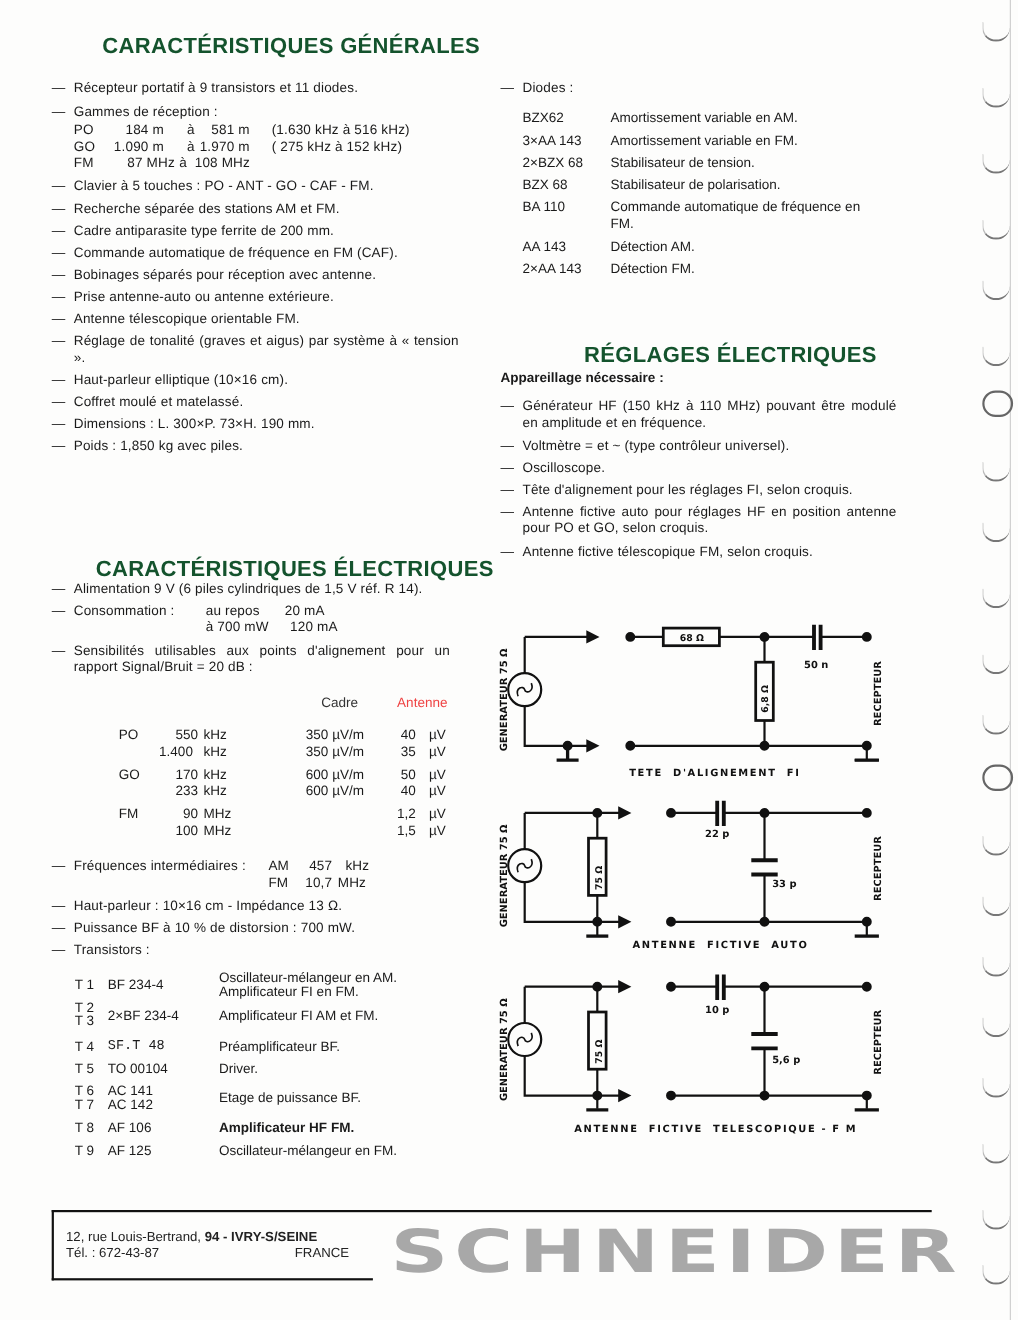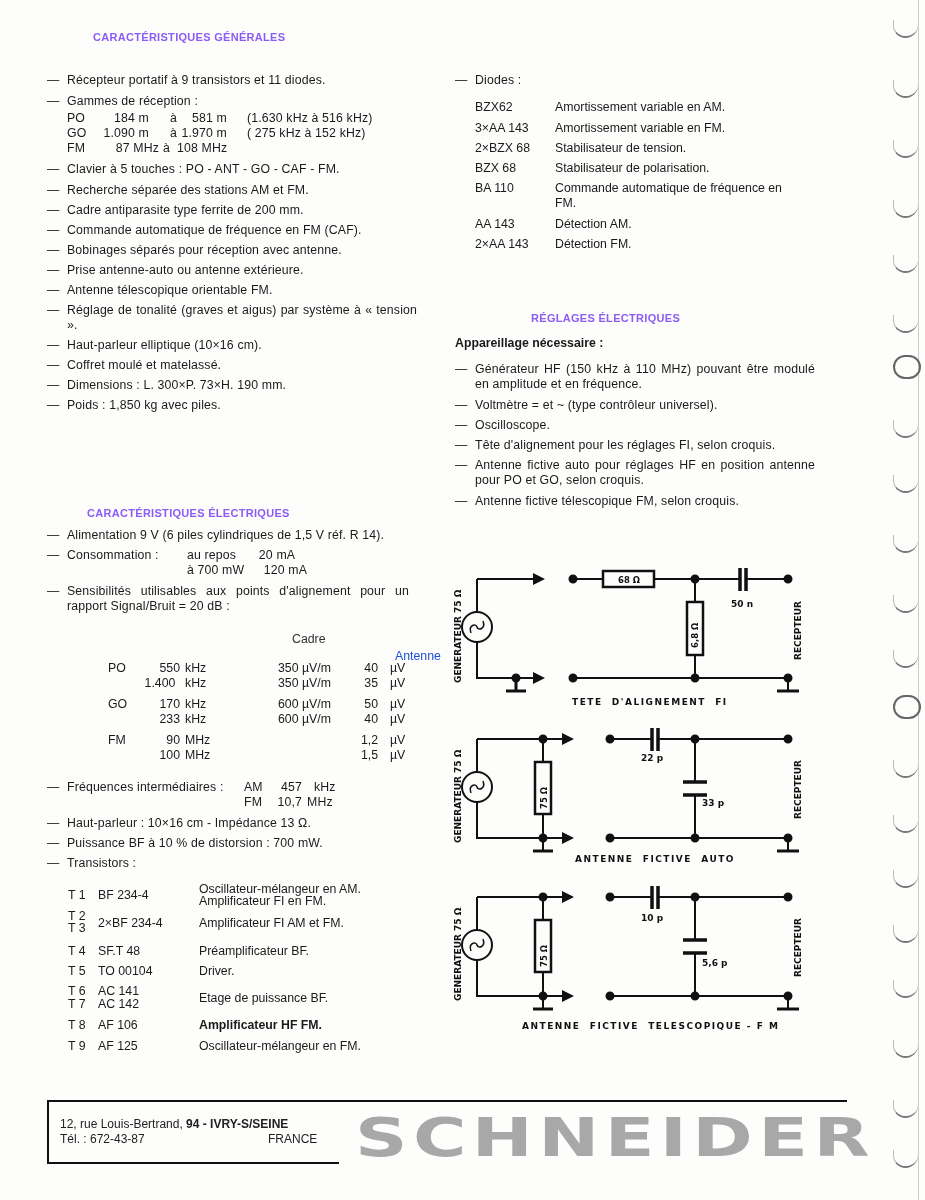--- a/index.html
+++ b/index.html
@@ -1,19 +1,19 @@
 <!DOCTYPE html>
 <html><head>
 <meta charset="utf-8">
 <style>
   html, body { margin:0; padding:0; }
   body { width:925px; height:1200px; background:#fdfdfc; position:relative; overflow:hidden;
          font-family:"Liberation Sans", sans-serif; color:#1a1a1a; }
   .abs { position:absolute; }
-  h2 { font-family:"Liberation Sans", sans-serif; font-weight:bold; font-size:11px; margin:0; letter-spacing:0.3px; color:#8b5cf6; }
+  h2 { font-family:"Liberation Sans", sans-serif; font-weight:bold; font-size:20px; margin:0; letter-spacing:0.3px; color:#14532d; }
   .item { position:absolute; font-size:12.3px; line-height:15px; letter-spacing:0.15px; }
   .dash { position:absolute; left:0; }
   .txt { padding-left:20px; display:block; }
   .dtable { position:absolute; font-size:12.3px; }
   .drow { position:absolute; white-space:nowrap; }
   .dref { position:absolute; left:0; }
   .ddesc { position:absolute; left:80px; width:250px; line-height:15px; white-space:normal; }
   .sens { position:absolute; font-size:12.3px; white-space:nowrap; }
   .tr { position:absolute; font-size:12.3px; white-space:nowrap; line-height:13px; }
   svg text { font-family:"DejaVu Sans", sans-serif; font-weight:bold; fill:#111; }
@@ -127,21 +127,21 @@
   <span class="abs" style="left:140px;top:15px;">à 700 mW</span>
   <span class="abs" style="left:200px;top:15px;width:60px;text-align:right;">120 mA</span>
 </div>
 <div class="item" style="left:47px;top:584px;width:362px;text-align:justify;">
     <span class="dash">—</span>
     <span class="txt">Sensibilités utilisables aux points d'alignement pour un rapport Signal/Bruit = 20 dB :</span>
   </div>
 
 <div>
   <span class="sens" style="left:292px;top:632px;color:#333;">Cadre</span>
-  <span class="sens" style="left:361px;top:649px;color:#1d4ed8;margin-left:34px;">Antenne</span>
+  <span class="sens" style="left:361px;top:632px;color:#ef4444;">Antenne</span>
   <div id="sens-rows">
       <div>
         <span class="sens" style="left:108px;top:661px">PO</span>
         <span class="sens" style="left:140px;top:661px;width:40px;text-align:right">550</span>
         <span class="sens" style="left:185px;top:661px">kHz</span>
         <span class="sens" style="left:278px;top:661px">350 µV/m</span>
         <span class="sens" style="left:350px;top:661px;width:28px;text-align:right">40</span>
         <span class="sens" style="left:390px;top:661px">µV</span>
       </div>
       <div>
@@ -218,21 +218,21 @@
     <span class="abs" style="left:131px;top:12px;">Amplificateur FI en FM.</span>
   </div>
   <div class="tr" style="left:68px;top:910px;">
     <span class="abs" style="left:0;top:0;">T 2</span>
     <span class="abs" style="left:0;top:12px;">T 3</span>
     <span class="abs" style="left:30px;top:7px;">2×BF 234-4</span>
     <span class="abs" style="left:131px;top:7px;">Amplificateur FI AM et FM.</span>
   </div>
   <div class="tr" style="left:68px;top:945px;">
     <span class="abs" style="left:0;">T 4</span>
-    <span class="abs" style="left:30px;">SF.T 48</span>
+    <span class="abs" style="left:30px;font-family:Liberation Mono, monospace;">SF.T 48</span>
     <span class="abs" style="left:131px;">Préamplificateur BF.</span>
   </div>
   <div class="tr" style="left:68px;top:965px;">
     <span class="abs" style="left:0;">T 5</span>
     <span class="abs" style="left:30px;">TO 00104</span>
     <span class="abs" style="left:131px;">Driver.</span>
   </div>
   <div class="tr" style="left:68px;top:985px;">
     <span class="abs" style="left:0;top:0;">T 6</span>
     <span class="abs" style="left:0;top:13px;">T 7</span>

